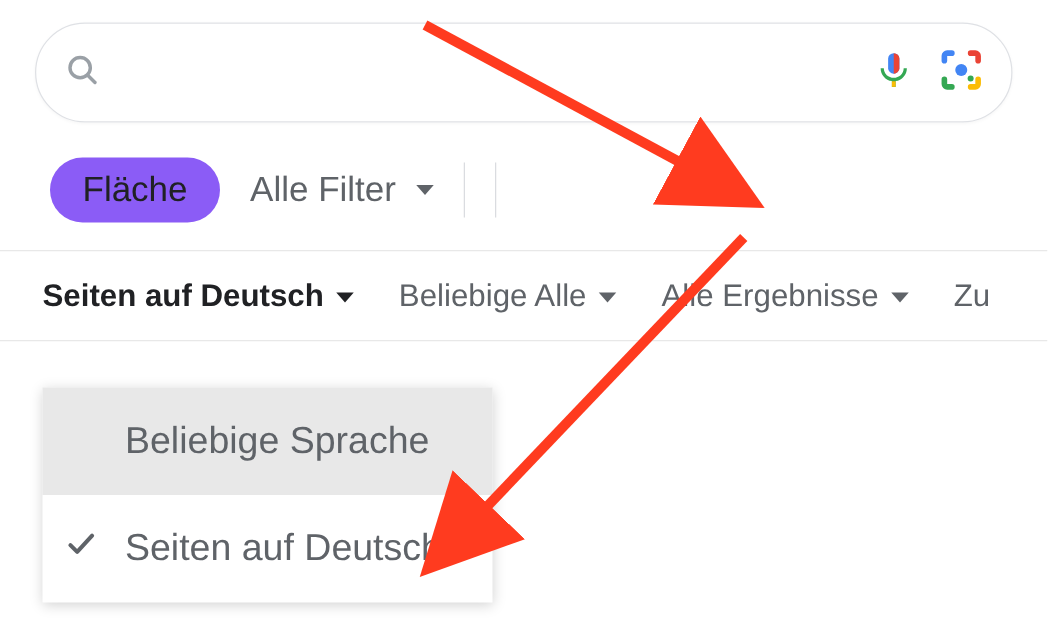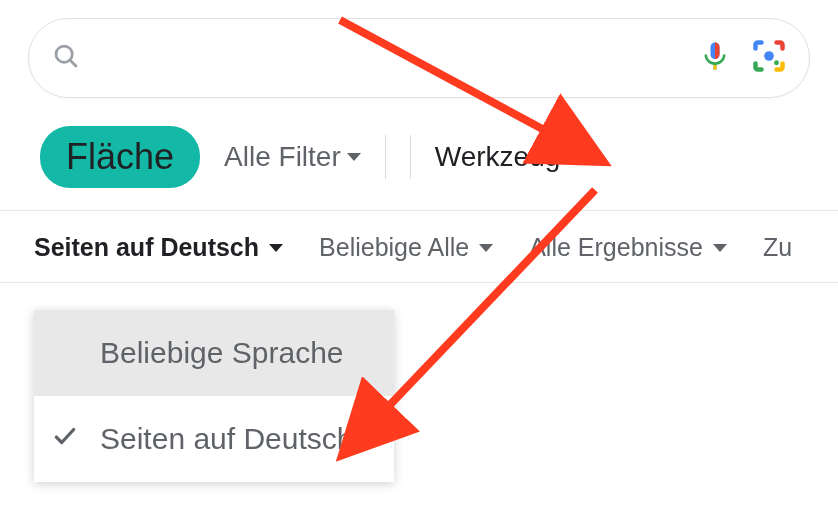--- a/index.html
+++ b/index.html
@@ -33,32 +33,32 @@
   }
   .mic-icon, .lens-icon { flex-shrink: 0; margin-left: 18px; cursor: pointer; }
   .toolbar {
     display: flex;
     align-items: center;
     gap: 24px;
     padding: 28px 24px 22px 40px;
     border-bottom: 1px solid #e8e8e8;
   }
   .pill {
-    background: #14b8a6;
+    background: #8b5cf6;
     border-radius: 30px;
     padding: 10px 26px;
-    font-size: 36px;
+    font-size: 28px;
     color: #202124;
     cursor: pointer;
     font-weight: 400;
   }
   .filter-item {
     display: flex;
     align-items: center;
-    gap: 2px;
+    gap: 12px;
     font-size: 28px;
     color: #5f6368;
     cursor: pointer;
     font-weight: 400;
   }
   .caret {
     width: 0; height: 0;
     border-left: 7px solid transparent;
     border-right: 7px solid transparent;
     border-top: 8px solid #5f6368;
@@ -141,23 +141,20 @@
 </div>
 
 <div class="toolbar">
   <div class="pill">Fläche</div>
   <div class="filter-item">
     <span>Alle Filter</span>
     <span class="caret"></span>
   </div>
   <div class="divider"></div>
   <div class="divider"></div>
-  <div class="filter-item" style="color:#202124;">
-    <span>Werkzeug</span>
-  </div>
 </div>
 
 <div class="subbar">
   <div class="sub-item active">
     <span>Seiten auf Deutsch</span>
     <span class="caret"></span>
   </div>
   <div class="sub-item">
     <span>Beliebige Alle</span>
     <span class="caret"></span>

